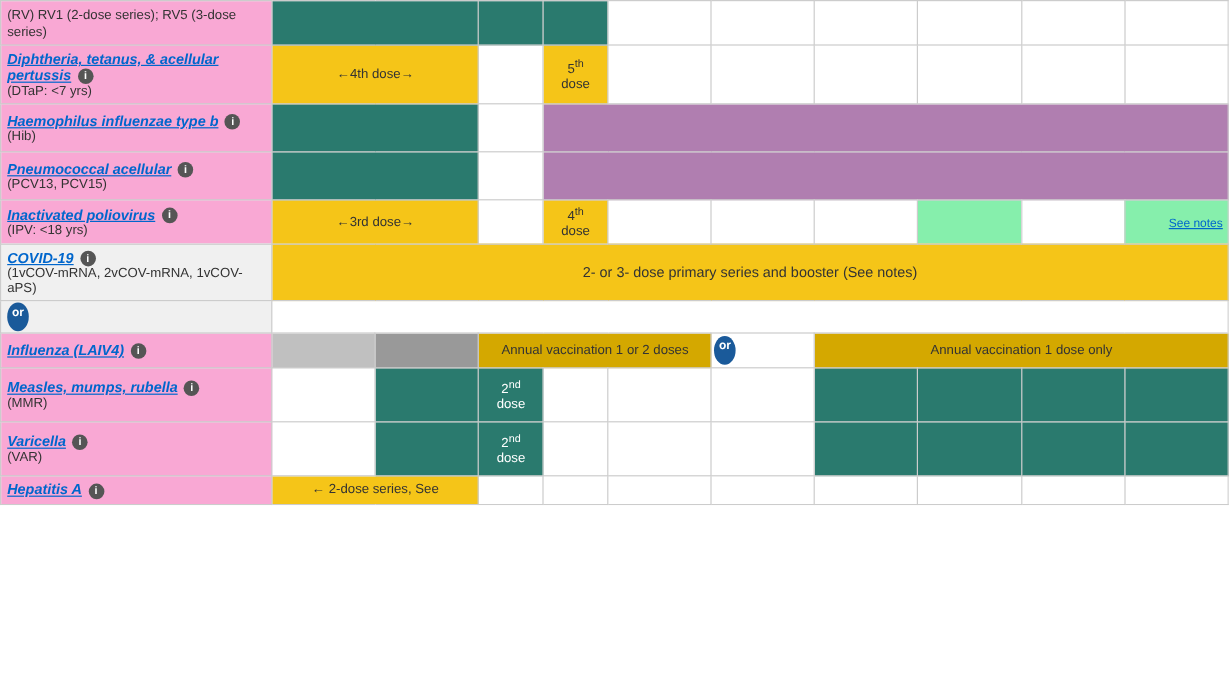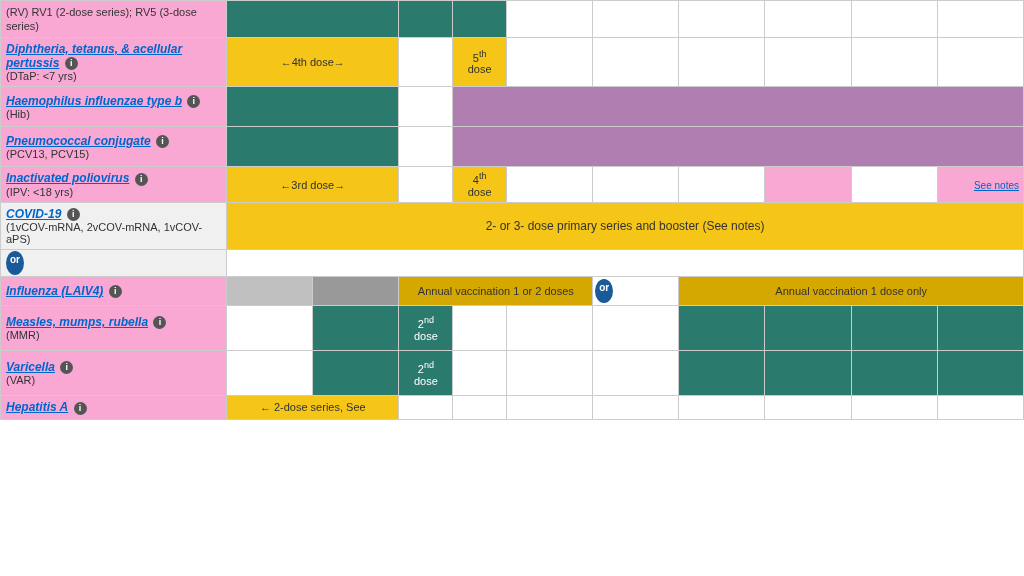--- a/index.html
+++ b/index.html
@@ -50,21 +50,21 @@
       margin-left: 2px;
       vertical-align: middle;
     }
     
     .teal-dark { background: #2a7a6e; color: white; }
     .purple-light { background: #b07eb0; color: white; }
     .gray-cell { background: #999; color: white; }
     .gray-light { background: #c0c0c0; }
     .yellow-cell { background: #f5c518; color: #333; }
     .yellow-dark { background: #d4a800; color: #333; }
-    .teal-green { background: #f9a8d4; color: white; margin-top: 28px; }
+    .teal-green { background: #86efac; color: white; margin-top: 28px; }
     .white-cell { background: white; }
     
     .dose-text {
       text-align: center;
       font-size: 11px;
     }
     .dose-sup {
       font-size: 9px;
       vertical-align: super;
     }
@@ -158,21 +158,21 @@
       <div class="vaccine-sub">(Hib)</div>
     </td>
     <td colspan="2" class="teal-dark" style="height:40px;"></td>
     <td class="white-cell"></td>
     <td colspan="7" class="purple-light"></td>
   </tr>
 
   <tr>
     <td class="vaccine-name-cell">
       <div>
-        <a class="vaccine-link">Pneumococcal conjugate</a>
+        <a class="vaccine-link">Pneumococcal acellular</a>
         <span class="info-icon">i</span>
       </div>
       <div class="vaccine-sub">(PCV13, PCV15)</div>
     </td>
     <td colspan="2" class="teal-dark" style="height:40px;"></td>
     <td class="white-cell"></td>
     <td colspan="7" class="purple-light"></td>
   </tr>
 
   <tr>

